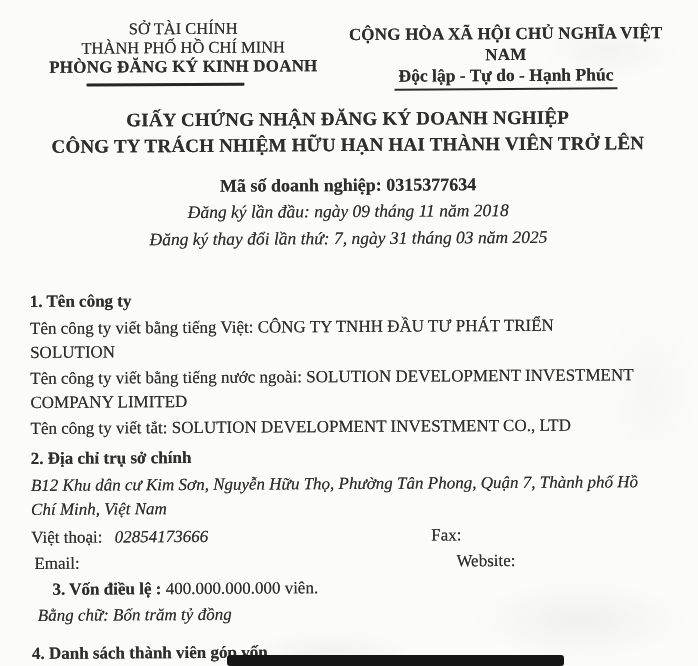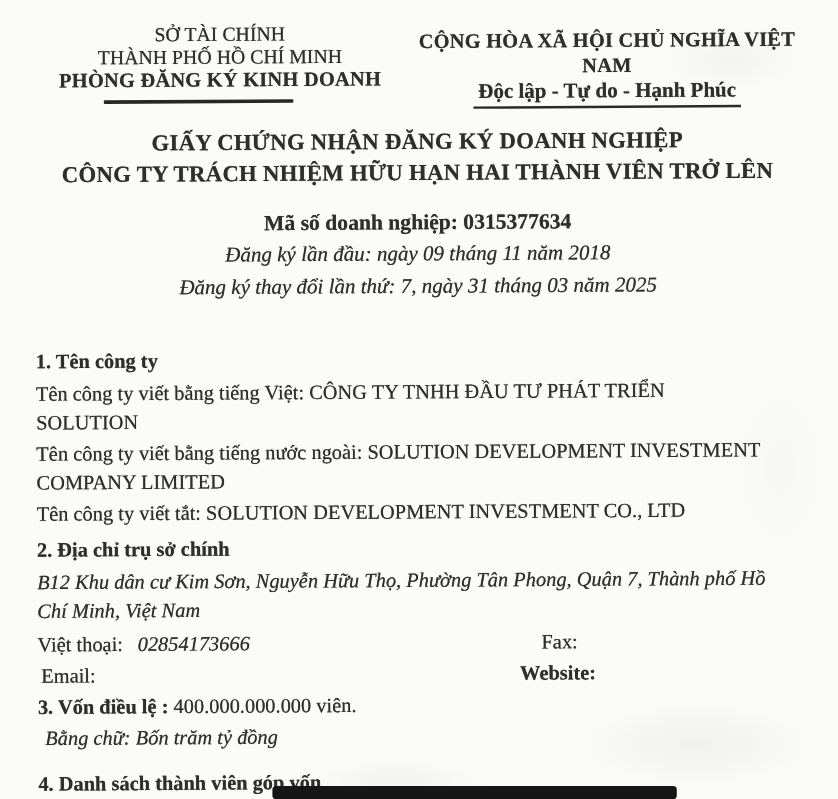--- a/index.html
+++ b/index.html
@@ -48,22 +48,22 @@
   .regmeta { position: absolute; top: 172px; left: 0; width: 698px; text-align: center; }
   .taxline { font-weight: bold; font-size: 18px; line-height: 26px; }
   .dateline { font-style: italic; font-size: 17.5px; line-height: 27px; }
 
   
   .body { position: absolute; top: 282px; left: 30px; width: 612px; font-size: 17px; line-height: 24px; }
   .h { font-weight: bold; font-size: 17px; margin: 6px 0 3px 0; }
   .para { margin: 0 0 2px 0; }
   .italic { font-style: italic; }
   .contact { position: relative; height: 26px; }
-  .contact .right-col { position: absolute; left: 420px; top: 0; }
-  .capital-row .h-inline { font-weight: bold; }
+  .contact .right-col { position: absolute; left: 400px; top: 0; }
+  .capital-row .h-inline { font-weight: bold; margin-left: 21px; }
   .inwords { font-style: italic; margin-left: 6px; }
   .s4 { margin-top: 14px; }
 
   
   .table-edge {
     position: absolute; left: 227px; top: 655px; width: 337px; height: 11px;
     background: #161616; border-radius: 3px;
   }
 
   
@@ -112,21 +112,21 @@
     <div class="h">2. Địa chỉ trụ sở chính</div>
     <div class="para italic">B12 Khu dân cư Kim Sơn, Nguyễn Hữu Thọ, Phường Tân Phong, Quận 7, Thành phố Hồ Chí Minh, Việt Nam</div>
 
     <div class="contact" style="margin-top:4px;">
       <span>Việt thoại:</span>
       <span class="italic" style="margin-left:8px;">02854173666</span>
       <span class="right-col">Fax:</span>
     </div>
     <div class="contact">
       <span style="margin-left:3px;text-align:right;">Email:</span>
-      <span class="right-col" style="left:402px;font-weight:bold;">Website:</span>
+      <span class="right-col" style="left:425px;">Website:</span>
     </div>
 
     <div class="para capital-row">
       <span class="h-inline">3. Vốn điều lệ :</span>
       <span>400.000.000.000 viên.</span>
     </div>
     <div class="para inwords">Bằng chữ: Bốn trăm tỷ đồng</div>
 
     <div class="h s4">4. Danh sách thành viên góp vốn</div>
   </div>

